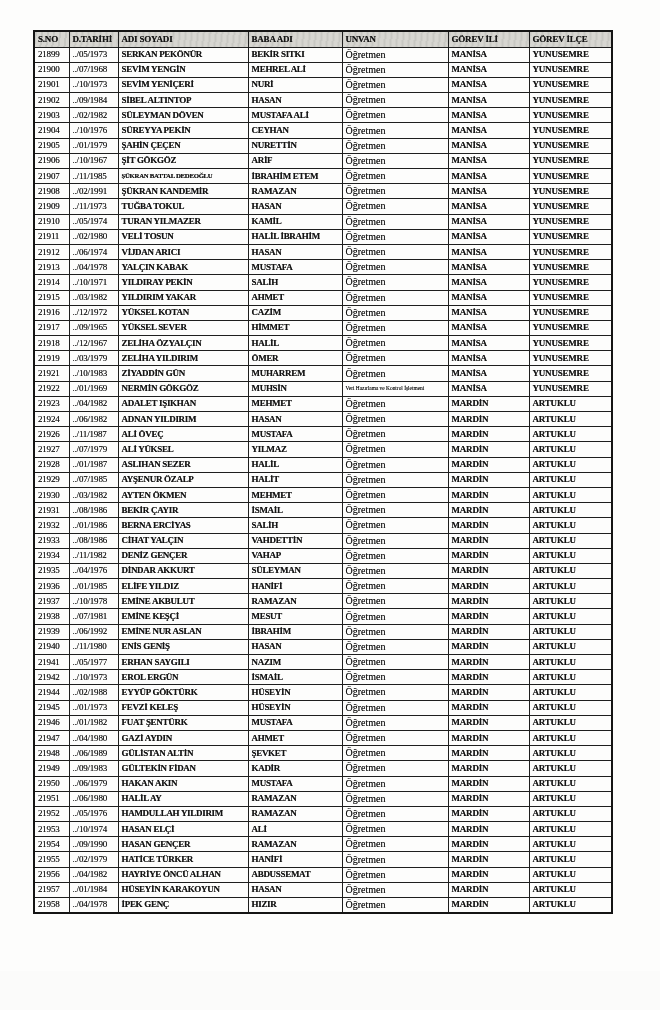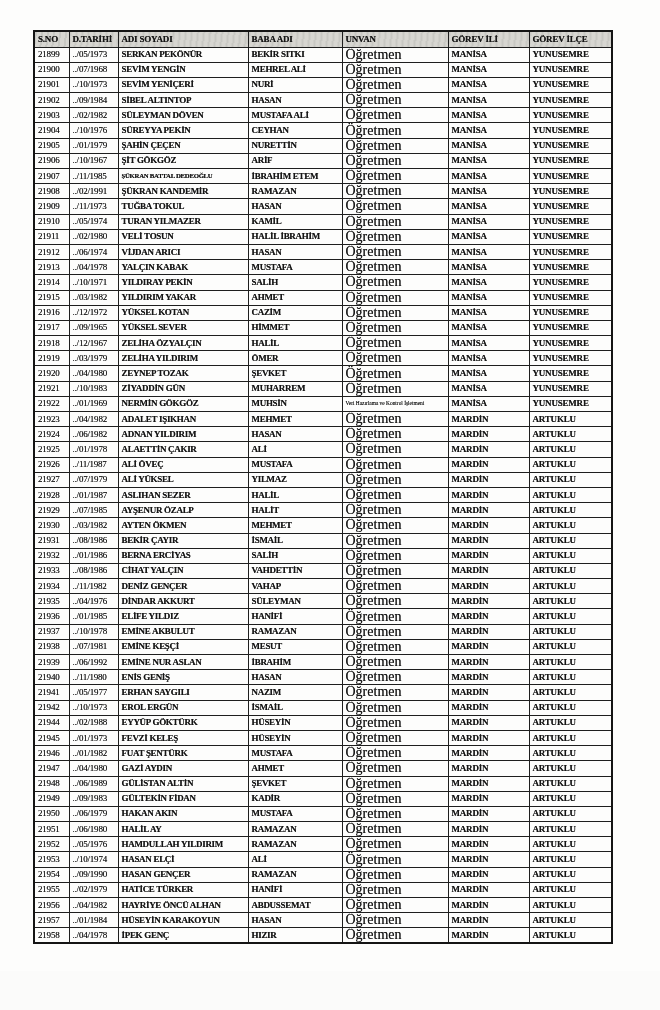--- a/index.html
+++ b/index.html
@@ -43,21 +43,21 @@
     background-image:repeating-linear-gradient(97deg,rgba(0,0,0,.06) 0 2px,rgba(255,255,255,.05) 2px 6px);
     font-size:9px;
     font-weight:bold;
     text-align:left;
     letter-spacing:-0.2px;
   }
   tbody tr{height:15.2px;}
   tbody td{font-size:9px;line-height:1;}
   td.c0,td.c1{font-weight:normal;letter-spacing:-0.2px;}
   td.c2,td.c3{font-weight:bold;letter-spacing:-0.3px;}
-  td.c4{font-size:14px;}
+  td.c4{font-size:10px;}
   td.c5,td.c6{font-weight:bold;letter-spacing:-0.2px;}
   td.sm{font-size:6.8px;}   
   td.xs{font-size:5.4px;font-weight:normal;} 
 </style>
 </head>
 <body>
 
 <div class="sheet">
   <table class="roster">
     <colgroup>
@@ -264,29 +264,20 @@
         <tr>
           <td class="c0">21919</td>
           <td class="c1">../03/1979</td>
           <td class="c2">ZELİHA YILDIRIM</td>
           <td class="c3">ÖMER</td>
           <td class="c4">Öğretmen</td>
           <td class="c5">MANİSA</td>
           <td class="c6">YUNUSEMRE</td>
         </tr>
         <tr>
-          <td class="c0">21920</td>
-          <td class="c1">../04/1980</td>
-          <td class="c2">ZEYNEP TOZAK</td>
-          <td class="c3">ŞEVKET</td>
-          <td class="c4">Öğretmen</td>
-          <td class="c5">MANİSA</td>
-          <td class="c6">YUNUSEMRE</td>
-        </tr>
-        <tr>
           <td class="c0">21921</td>
           <td class="c1">../10/1983</td>
           <td class="c2">ZİYADDİN GÜN</td>
           <td class="c3">MUHARREM</td>
           <td class="c4">Öğretmen</td>
           <td class="c5">MANİSA</td>
           <td class="c6">YUNUSEMRE</td>
         </tr>
         <tr>
           <td class="c0">21922</td>
@@ -309,29 +300,20 @@
         <tr>
           <td class="c0">21924</td>
           <td class="c1">../06/1982</td>
           <td class="c2">ADNAN YILDIRIM</td>
           <td class="c3">HASAN</td>
           <td class="c4">Öğretmen</td>
           <td class="c5">MARDİN</td>
           <td class="c6">ARTUKLU</td>
         </tr>
         <tr>
-          <td class="c0">21925</td>
-          <td class="c1">../01/1978</td>
-          <td class="c2">ALAETTİN ÇAKIR</td>
-          <td class="c3">ALİ</td>
-          <td class="c4">Öğretmen</td>
-          <td class="c5">MARDİN</td>
-          <td class="c6">ARTUKLU</td>
-        </tr>
-        <tr>
           <td class="c0">21926</td>
           <td class="c1">../11/1987</td>
           <td class="c2">ALİ ÖVEÇ</td>
           <td class="c3">MUSTAFA</td>
           <td class="c4">Öğretmen</td>
           <td class="c5">MARDİN</td>
           <td class="c6">ARTUKLU</td>
         </tr>
         <tr>
           <td class="c0">21927</td>

